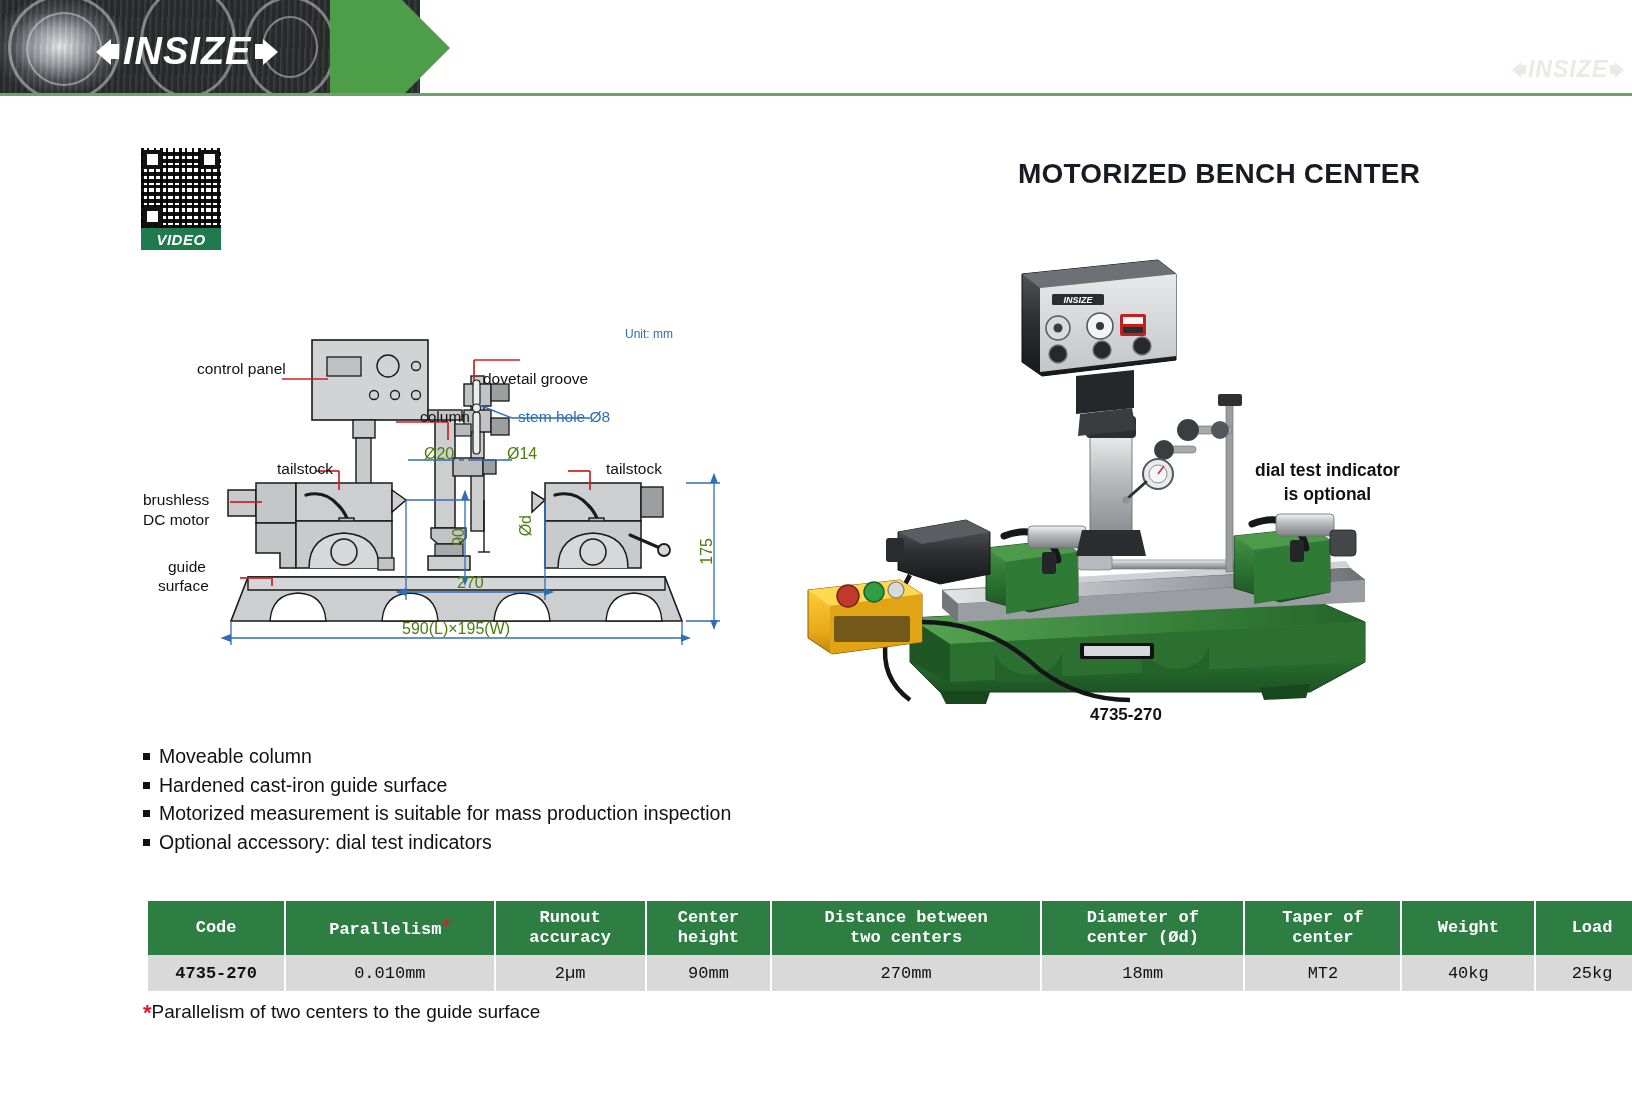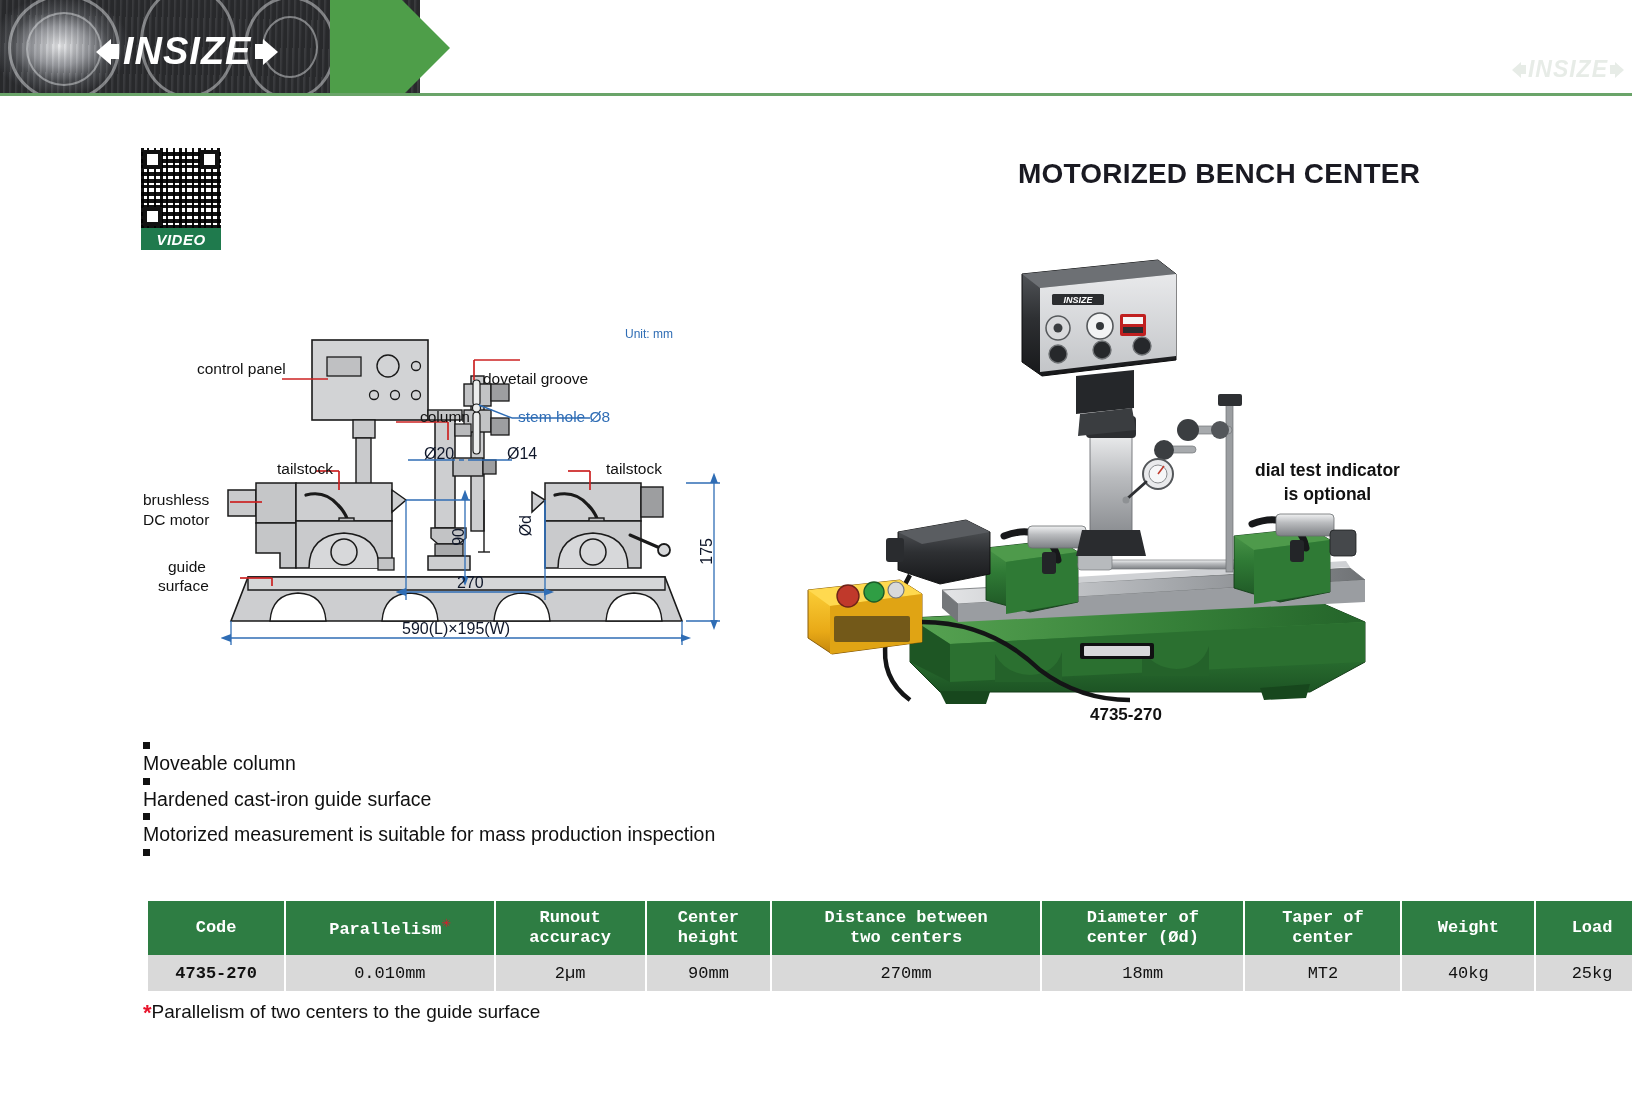--- a/index.html
+++ b/index.html
@@ -121,37 +121,37 @@
   
   .diagram { position: absolute; left: 120px; top: 300px; width: 620px; height: 370px; }
   .unit-label {
     position: absolute; left: 505px; top: 27px;
     color: #2f6db5; font-size: 12px;
   }
 
   
   .lbl { position: absolute; font-size: 15.5px; color: #111; white-space: nowrap; line-height: 1.15; }
   .lbl.blue { color: #2f6db5; }
-  .dim { position: absolute; font-size: 16px; color: #0f172a; white-space: nowrap; }
+  .dim { position: absolute; font-size: 16px; color: #4d7c0f; white-space: nowrap; }
 
   
   .product-photo { position: absolute; left: 790px; top: 230px; width: 620px; height: 480px; }
   .note-optional {
     position: absolute; left: 1255px; top: 459px;
     font-size: 17.5px; font-weight: bold; color: #111; text-align: center;
     line-height: 1.35;
   }
   .photo-code {
     position: absolute; left: 1090px; top: 705px;
     font-size: 17px; font-weight: bold; color: #111;
   }
 
   
   .features { position: absolute; left: 143px; top: 745px; }
-  .feature-row { display: flex; align-items: baseline; margin-bottom: 5.5px; flex-direction: column; }
+  .feature-row { display: flex; align-items: baseline; margin-bottom: 5.5px; }
   .feature-bullet {
     width: 7px; height: 7px; background: #111; margin-right: 9px; flex: none;
     position: relative; top: -3px;
   }
   .feature-text { font-size: 19.5px; color: #111; }
 
   
   .spec-table {
     position: absolute; left: 148px; top: 901px;
     border-collapse: collapse; width: 1500px; font-family: Liberation Mono, monospace;
@@ -531,20 +531,21 @@
   <div class="feature-row">
     <span class="feature-bullet"></span>
     <span class="feature-text">Hardened cast-iron guide surface</span>
   </div>
   <div class="feature-row">
     <span class="feature-bullet"></span>
     <span class="feature-text">Motorized measurement is suitable for mass production inspection</span>
   </div>
   <div class="feature-row">
     <span class="feature-bullet"></span>
+    <span class="feature-text">Optional accessory: dial test indicators</span>
   </div>
 </div>
 
 <table class="spec-table">
   <thead>
     <tr>
       <th style="width:118px">Code</th>
       <th style="width:180px"><span>Parallelism</span><span class="asterisk">✳</span></th>
       <th style="width:130px">
         <div>Runout</div>

